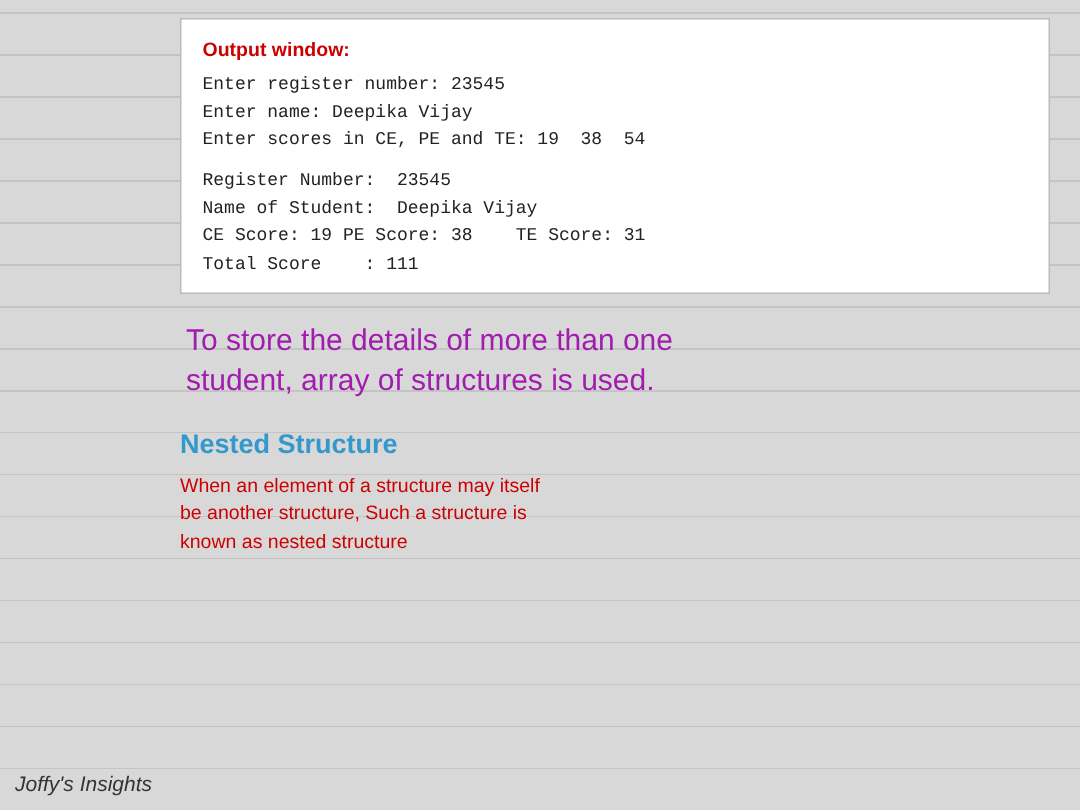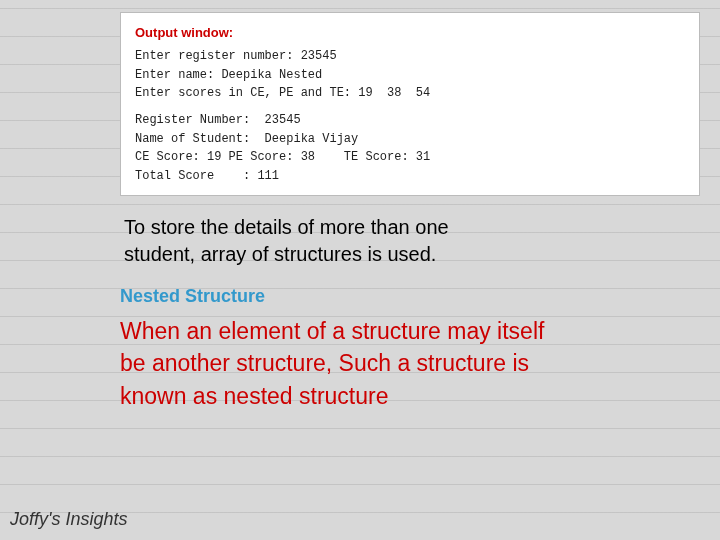--- a/index.html
+++ b/index.html
@@ -53,58 +53,58 @@
     .output-line {
       white-space: pre;
     }
 
     .output-spacer {
       height: 8px;
     }
 
     .body-text {
       font-size: 20px;
-      color: #000000;
+      color: #a21caf;
       font-weight: normal;
       line-height: 1.35;
       margin-bottom: 18px;
       padding-left: 4px;
     }
 
     .section-heading {
       font-size: 18px;
       color: #3399cc;
       font-weight: bold;
       margin-bottom: 8px;
     }
 
     .body-text-red {
-      font-size: 23px;
+      font-size: 13px;
       color: #cc0000;
       line-height: 1.4;
     }
 
     .footer {
       position: absolute;
       bottom: 10px;
       left: 10px;
-      font-size: 18px;
+      font-size: 14px;
       color: #333;
       font-style: italic;
     }
   </style>
 </head>
 <body>
 
 <div class="main-content">
 
   <div class="output-box">
     <div class="output-title">Output window:</div>
     <div class="output-line">Enter register number: 23545</div>
-    <div class="output-line">Enter name: Deepika Nested</div>
+    <div class="output-line">Enter name: Deepika Vijay</div>
     <div class="output-line">Enter scores in CE, PE and TE: 19  38  54</div>
     <div class="output-spacer"></div>
     <div class="output-line">Register Number:  23545</div>
     <div class="output-line">Name of Student:  Deepika Vijay</div>
     <div class="output-line">CE Score: 19 PE Score: 38    TE Score: 31</div>
     <div class="output-line">Total Score    : 111</div>
   </div>
 
   <div class="body-text">To store the details of more than one<br> student, array of structures is used.</div>
 

